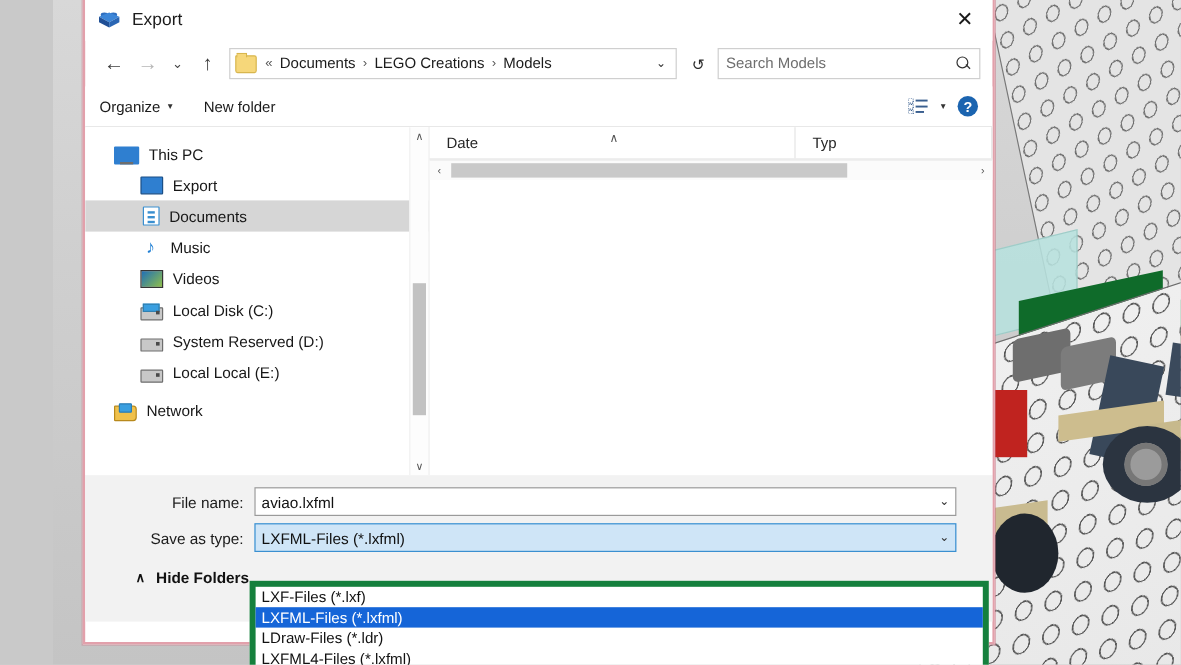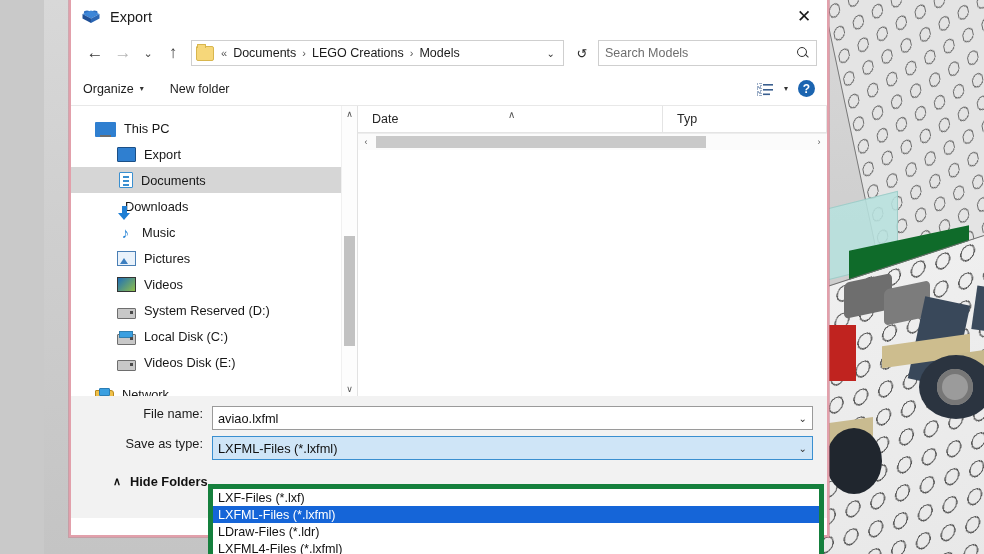--- a/index.html
+++ b/index.html
@@ -197,21 +197,21 @@
   .empty-msg { flex:1; display:flex; justify-content:center; padding-top:30px; font-size:12.8px; color:#3a3a3a; }
   .hscroll {
     height:16px; display:flex; align-items:center; background:#fbfbfb;
     border-top:1px solid #ededed;
   }
   .hs-arrow { width:16px; text-align:center; font-size:9px; color:#555; }
   .hs-track { flex:1; height:12px; position:relative; }
   .hs-thumb { position:absolute; left:2px; top:0; width:330px; height:12px; background:#c9c9c9; }
 
   .footer { background:#f2f2f2; padding:10px 0 0 0; height:112px; position:relative; }
-  .frow { display:flex; margin-bottom:6px; padding-right:14px; }
+  .frow { display:flex; align-items:center; margin-bottom:6px; padding-right:30px; }
   .flabel { width:132px; text-align:right; font-size:12.8px; color:#1b1b1b; padding-right:9px; }
   .finput {
     flex:1; height:22px; border:1px solid #9a9a9a; background:#fff;
     display:flex; align-items:center; padding:0 5px; font-size:12.8px; color:#111;
   }
   .finput .cv { margin-left:auto; font-size:10px; color:#333; }
   .fselect {
     flex:1; height:22px; border:1px solid #3a8fd0; background:#cfe5f7;
     display:flex; align-items:center; padding:0 5px; font-size:12.8px; color:#111;
   }
@@ -333,46 +333,38 @@
         </div>
         <div class="side-item lvl2">
           <span class="side-ico ico-desktop"></span>
           <span>Export</span>
         </div>
         <div class="side-item lvl2 sel">
           <span class="side-ico ico-docs"></span>
           <span>Documents</span>
         </div>
         <div class="side-item lvl2">
-          <span class="side-ico ico-dl"></span>
-          <span>Downloads</span>
-        </div>
-        <div class="side-item lvl2">
           <span class="side-ico ico-music">♪</span>
           <span>Music</span>
         </div>
         <div class="side-item lvl2">
-          <span class="side-ico ico-pic"></span>
-          <span>Pictures</span>
-        </div>
-        <div class="side-item lvl2">
           <span class="side-ico ico-vid"></span>
           <span>Videos</span>
         </div>
         <div class="side-item lvl2">
+          <span class="side-ico ico-disk ico-diskc"></span>
+          <span>Local Disk (C:)</span>
+        </div>
+        <div class="side-item lvl2">
           <span class="side-ico ico-disk"></span>
           <span>System Reserved (D:)</span>
         </div>
         <div class="side-item lvl2">
-          <span class="side-ico ico-disk ico-diskc"></span>
-          <span>Local Disk (C:)</span>
-        </div>
-        <div class="side-item lvl2">
           <span class="side-ico ico-disk"></span>
-          <span>Videos Disk (E:)</span>
+          <span>Local Local (E:)</span>
         </div>
         <div class="side-item" style="margin-top:6px">
           <span class="side-ico ico-net"></span>
           <span>Network</span>
         </div>
 
         <div class="side-scroll">
           <div class="sc-arrow">∧</div>
           <div class="sc-thumb" style="top:130px; height:110px;"></div>
           <div class="sc-arrow" style="position:absolute; bottom:0; width:15px;">∨</div>

